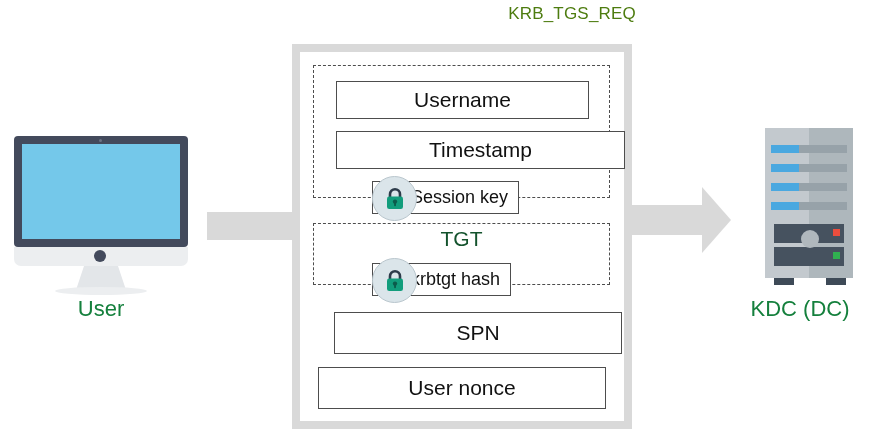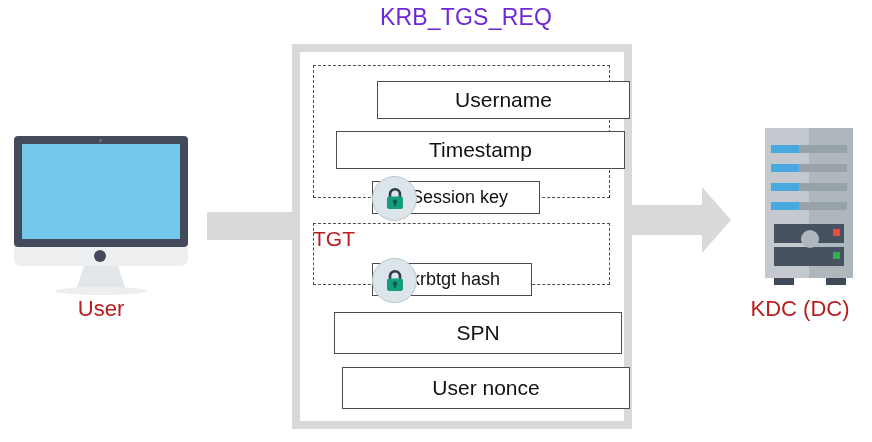--- a/index.html
+++ b/index.html
@@ -17,24 +17,24 @@
   }
 
   
   .abs { position: absolute; }
 
   
   #msg-title {
     left: 296px;
     top: 4px;
     width: 340px;
-    text-align: center;
-    font-size: 23px;
+    text-align: right;
+    font-size: 17px;
     letter-spacing: .2px;
-    color: #6d28d9;
+    color: #4d7c0f;
     white-space: nowrap;
   }
 
   
   .arrow-shaft {
     background: #d9d9d9;
   }
   #arrow-left {
     left: 207px;
     top: 212px;
@@ -92,49 +92,49 @@
     box-sizing: border-box;
     border: 1.3px solid #4d4d4d;
     background: #ffffff;
     display: flex;
     align-items: center;
     justify-content: center;
     font-size: 21px;
     color: #111111;
     white-space: nowrap;
   }
-  #field-username { left: 336px; top: 81px;  width: 253px; height: 38px; margin-left: 41px; }
+  #field-username { left: 336px; top: 81px;  width: 253px; height: 38px; }
   #field-timestamp{ left: 336px; top: 131px; width: 289px; height: 38px; }
   #field-spn      { left: 318px; top: 312px; width: 288px; height: 42px; margin-left: 16px; }
-  #field-nonce    { left: 318px; top: 367px; width: 288px; height: 42px; margin-left: 24px; }
+  #field-nonce    { left: 318px; top: 367px; width: 288px; height: 42px; }
 
   
   #label-tgt {
     left: 313px;
     top: 227px;
     width: 297px;
-    text-align: left;
+    text-align: center;
     font-size: 21px;
-    color: #b91c1c;
+    color: #14532d;
   }
 
   
   .key-badge {
     height: 33px;
     display: flex;
     align-items: center;
   }
   .key-badge .key-label {
     box-sizing: border-box;
     border: 1.3px solid #4d4d4d;
     background: #ffffff;
     height: 33px;
     line-height: 31px;
     padding-left: 38px;
-    padding-right: 31px;
+    padding-right: 10px;
     font-size: 18px;
     color: #111111;
     white-space: nowrap;
   }
   .key-badge .lock-circle {
     position: absolute;
     left: 0;
     top: -5px;
     width: 43px;
     height: 43px;
@@ -255,21 +255,21 @@
   }
   #server-foot-right {
     left: 69px; top: 152px;
     width: 20px; height: 7px;
     background: #3e4a57;
   }
 
   
   .node-caption {
     font-size: 22px;
-    color: #b91c1c;
+    color: #15803d;
     text-align: center;
     white-space: nowrap;
   }
   #caption-user { left: 8px;  top: 296px; width: 186px; }
   #caption-kdc  { left: 726px; top: 296px; width: 148px; }
 </style>
 </head>
 <body>
 
 <div class="abs" id="msg-title">KRB_TGS_REQ</div>

